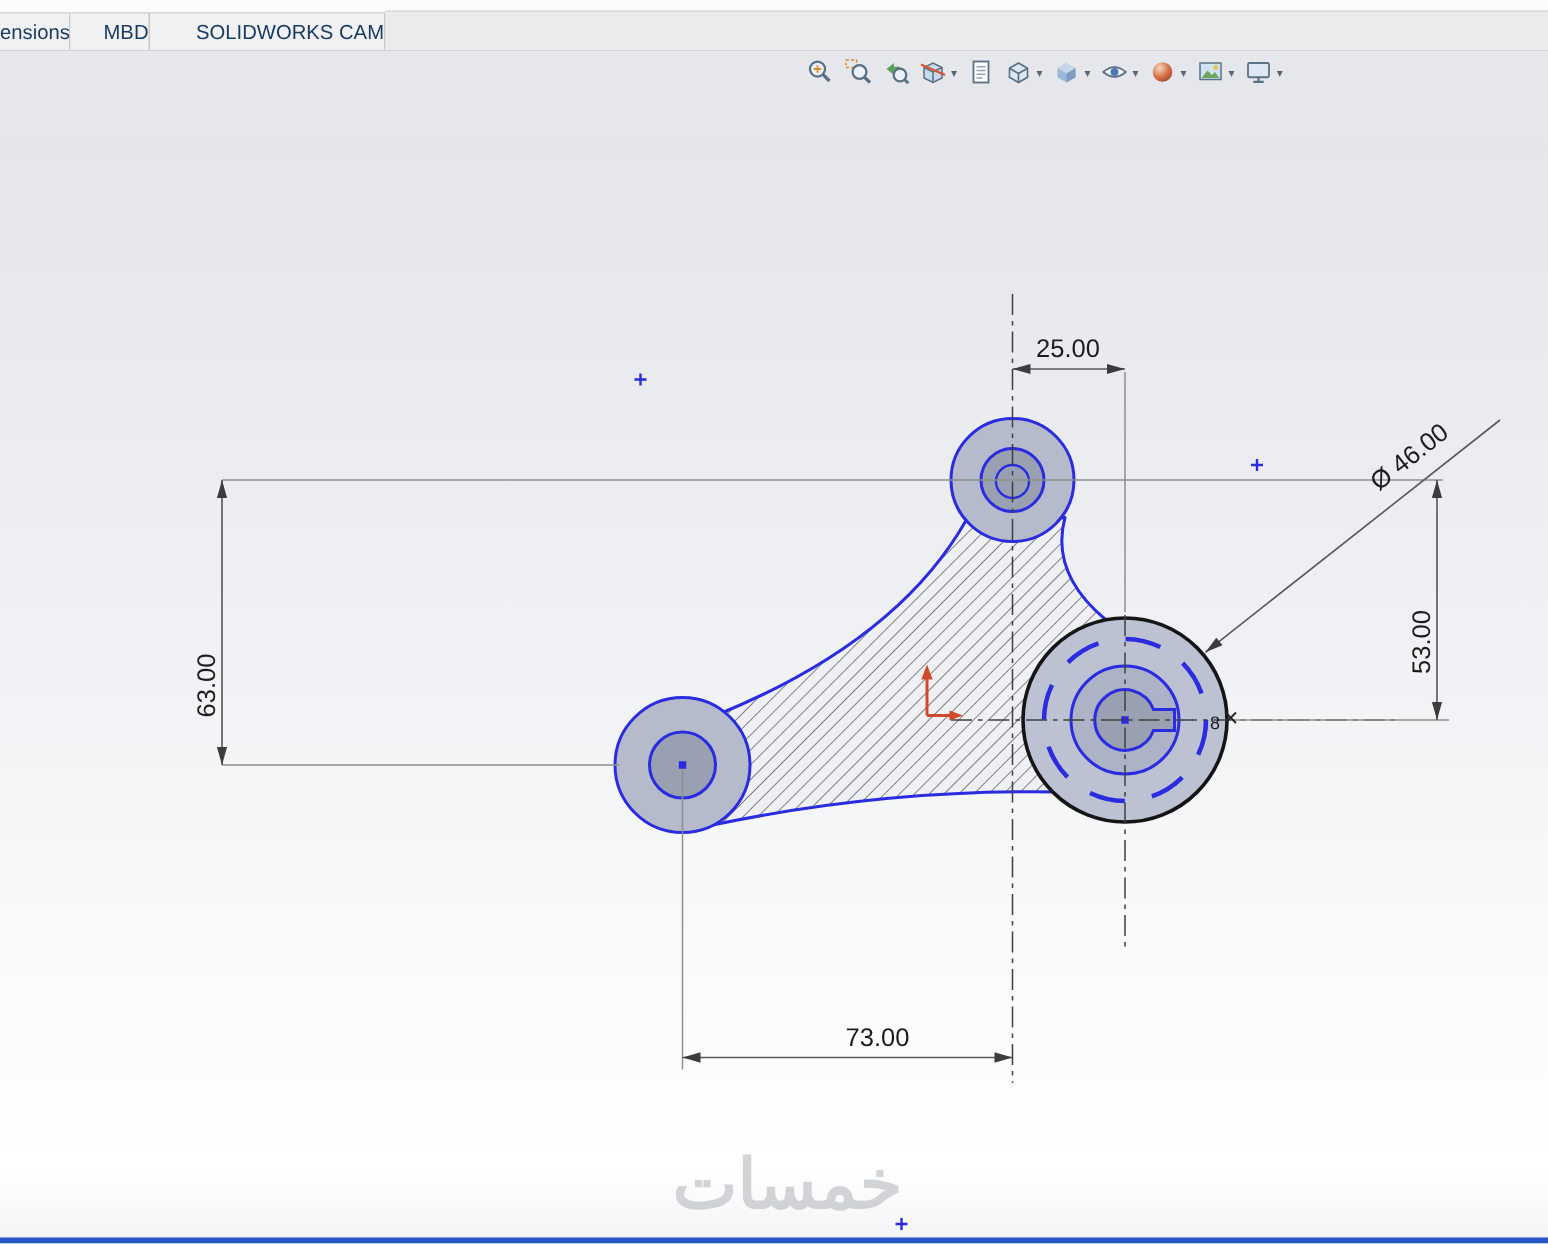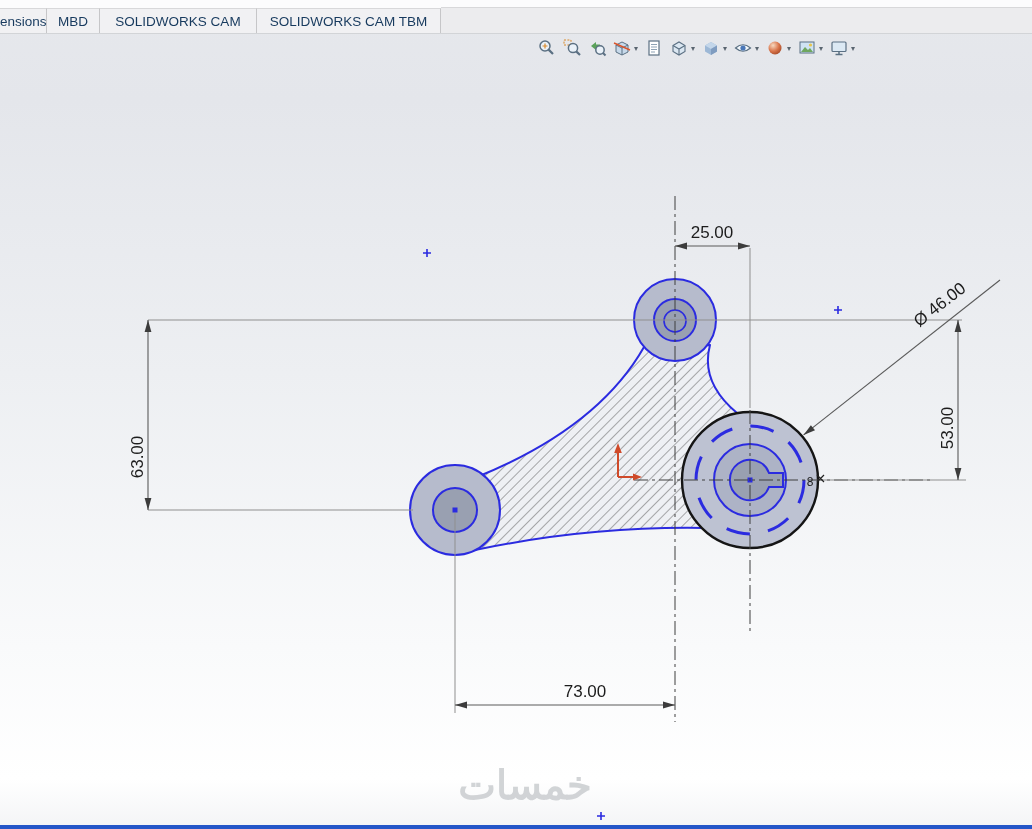--- a/index.html
+++ b/index.html
@@ -9,49 +9,48 @@
     background:linear-gradient(180deg,#e6e8ec 0%,#e4e6eb 12%,#edeff2 45%,#f9fafb 78%,#ffffff 94%,#f3f4f6 100%);
   }
   
   .tabsbar{
     position:absolute;top:0;left:0;right:0;height:33px;background:#fcfcfd;
     border-bottom:1px solid #d2d4d7;display:flex;align-items:flex-end;z-index:10;
   }
   .tab{
     height:25px;line-height:25px;background:#f1f1f3;border-right:1px solid #c6c6c8;
     border-top:1px solid #d8d8da;font-size:13.5px;color:#173a5e;white-space:nowrap;
-    box-sizing:border-box;text-align:center;overflow:hidden;cursor:pointer;
+    box-sizing:border-box;text-align:right;overflow:hidden;cursor:pointer;
   }
   .t0{width:47px}.t1{width:181px}.t2{width:53px}.t3{width:157px}.t4{width:184px}
   .tabs-filler{flex:1;height:25px;background:#ececee;border-top:1px solid #d8d8da}
   
   .headsup{position:absolute;top:37px;left:536px;display:flex;align-items:center;gap:3px;z-index:5}
   .hicon{width:22px;height:22px;display:flex;align-items:center;justify-content:center;border-radius:3px;cursor:pointer}
   .caret{font-size:8px;color:#5a6570;margin:0 2px 0 -2px;cursor:pointer}
   
   .drawing{position:absolute;left:0;top:0;z-index:1}
   .dim{font-family:"Liberation Sans",sans-serif;font-size:17px;fill:#1c1c1c}
   .dimline{stroke:#5a5a5a;stroke-width:1.1}
   .watermark{
     position:absolute;left:420px;top:762px;width:210px;text-align:center;
-    font-size:40px;font-weight:bold;color:#c7cacd;z-index:2;direction:rtl;
+    font-size:46px;font-weight:bold;color:#c7cacd;z-index:2;direction:rtl;
     letter-spacing:1px;opacity:.8;user-select:none;
   }
   .bottombar{position:absolute;left:0;right:0;bottom:0;height:4px;background:#2456c8;z-index:6}
 </style>
 </head>
 <body>
 
 <div class="app">
 
   <header class="tabsbar">
     <div class="tab t0">ensions</div>
     <div class="tab t2">MBD</div>
     <div class="tab t3">SOLIDWORKS CAM</div>
-    <div class="tab t4">SOLIDWORKS CAM TBM</div>
     <div class="tabs-filler"></div>
   </header>
 
   <div class="headsup">
     <span class="hicon">
       <svg width="20" height="20">
           <circle cx="8" cy="8" r="5" fill="#eaf1f8" stroke="#5b7083" stroke-width="1.5"></circle>
           <line x1="11.6" y1="11.6" x2="16" y2="16" stroke="#5b7083" stroke-width="2.2"></line>
           <path d="M5.5 8h5M8 5.5v5" stroke="#d98a2b" stroke-width="1.2" fill="none"></path>
         </svg>

